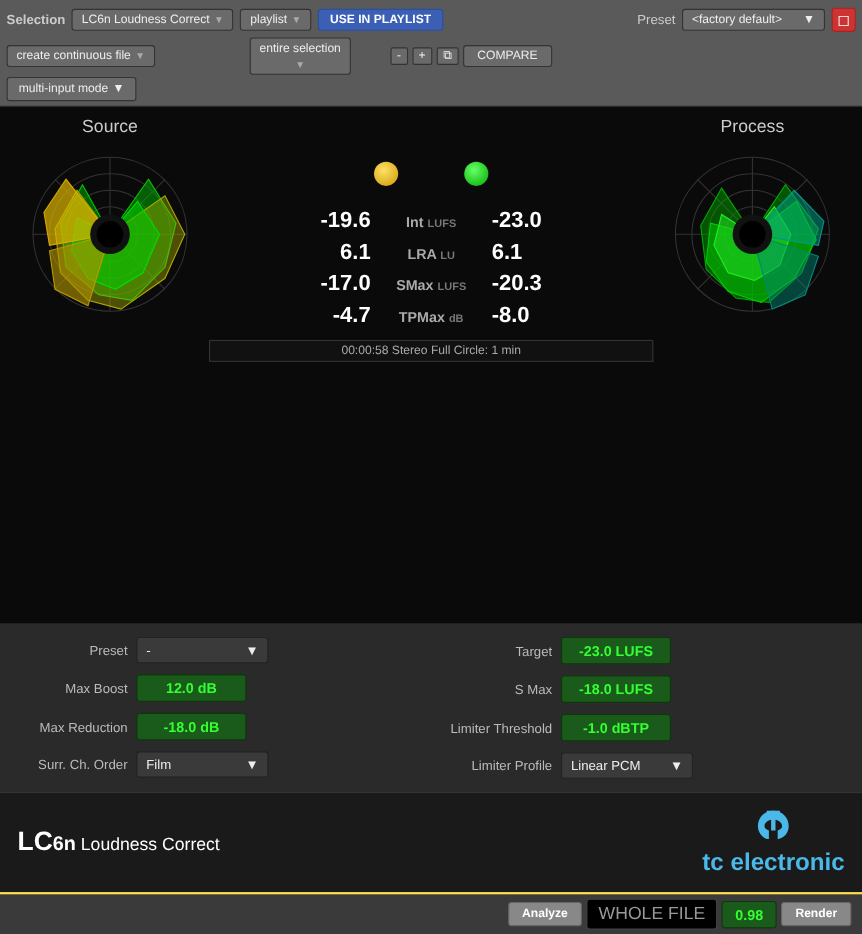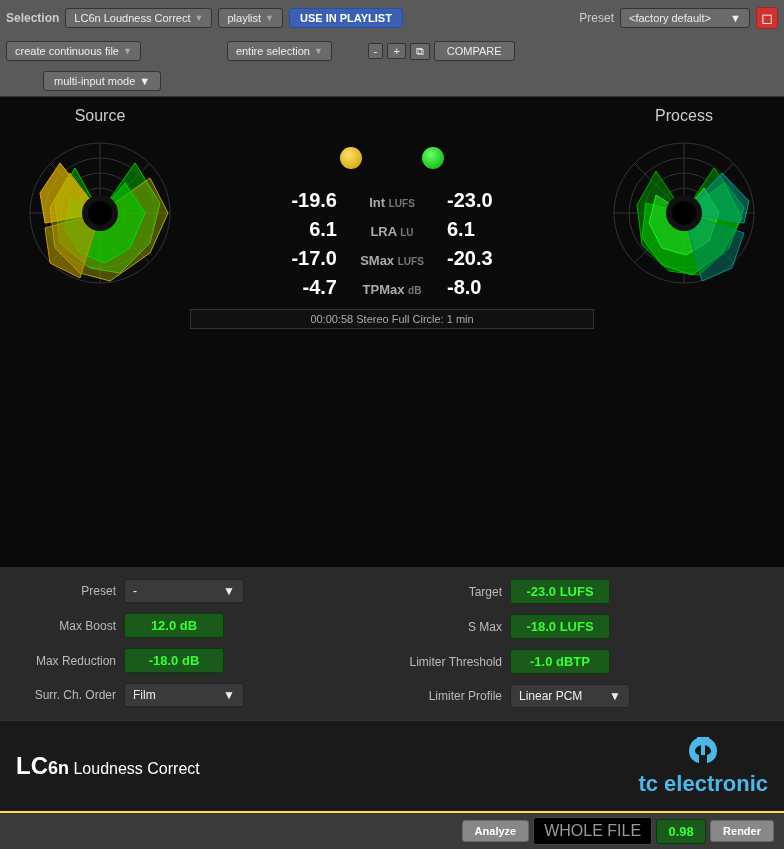--- a/index.html
+++ b/index.html
@@ -133,24 +133,22 @@
       color: #eee;
       border: 1px solid #333;
       border-radius: 2px;
       padding: 1px 5px;
       font-size: 11px;
       cursor: pointer;
     }
 
     .bar3 {
       display: flex;
-      align-items: center;
       padding: 4px 6px;
       height: 30px;
-      margin-left: 37px;
     }
 
     .multi-input-btn {
       background: #6a6a6a;
       color: #eee;
       border: 1px solid #333;
       border-radius: 3px;
       padding: 3px 10px;
       font-size: 11px;
       cursor: pointer;
@@ -437,21 +435,21 @@
           <span>◻</span>
         </button>
       </div>
     </div>
 
     <div class="bar2">
       <button class="dropdown-btn">
         <span>create continuous file</span>
         <span class="arrow">▼</span>
       </button>
-      <button class="dropdown-btn" style="margin-left:80px;">
+      <button class="dropdown-btn" style="margin-left:80px;flex-direction:column;">
         <span>entire selection</span>
         <span class="arrow">▼</span>
       </button>
 
       <div class="top-right-controls">
         <button class="small-btn">-</button>
         <button class="small-btn">+</button>
         <button class="small-btn">⧉</button>
         <button class="compare-btn">COMPARE</button>
       </div>

